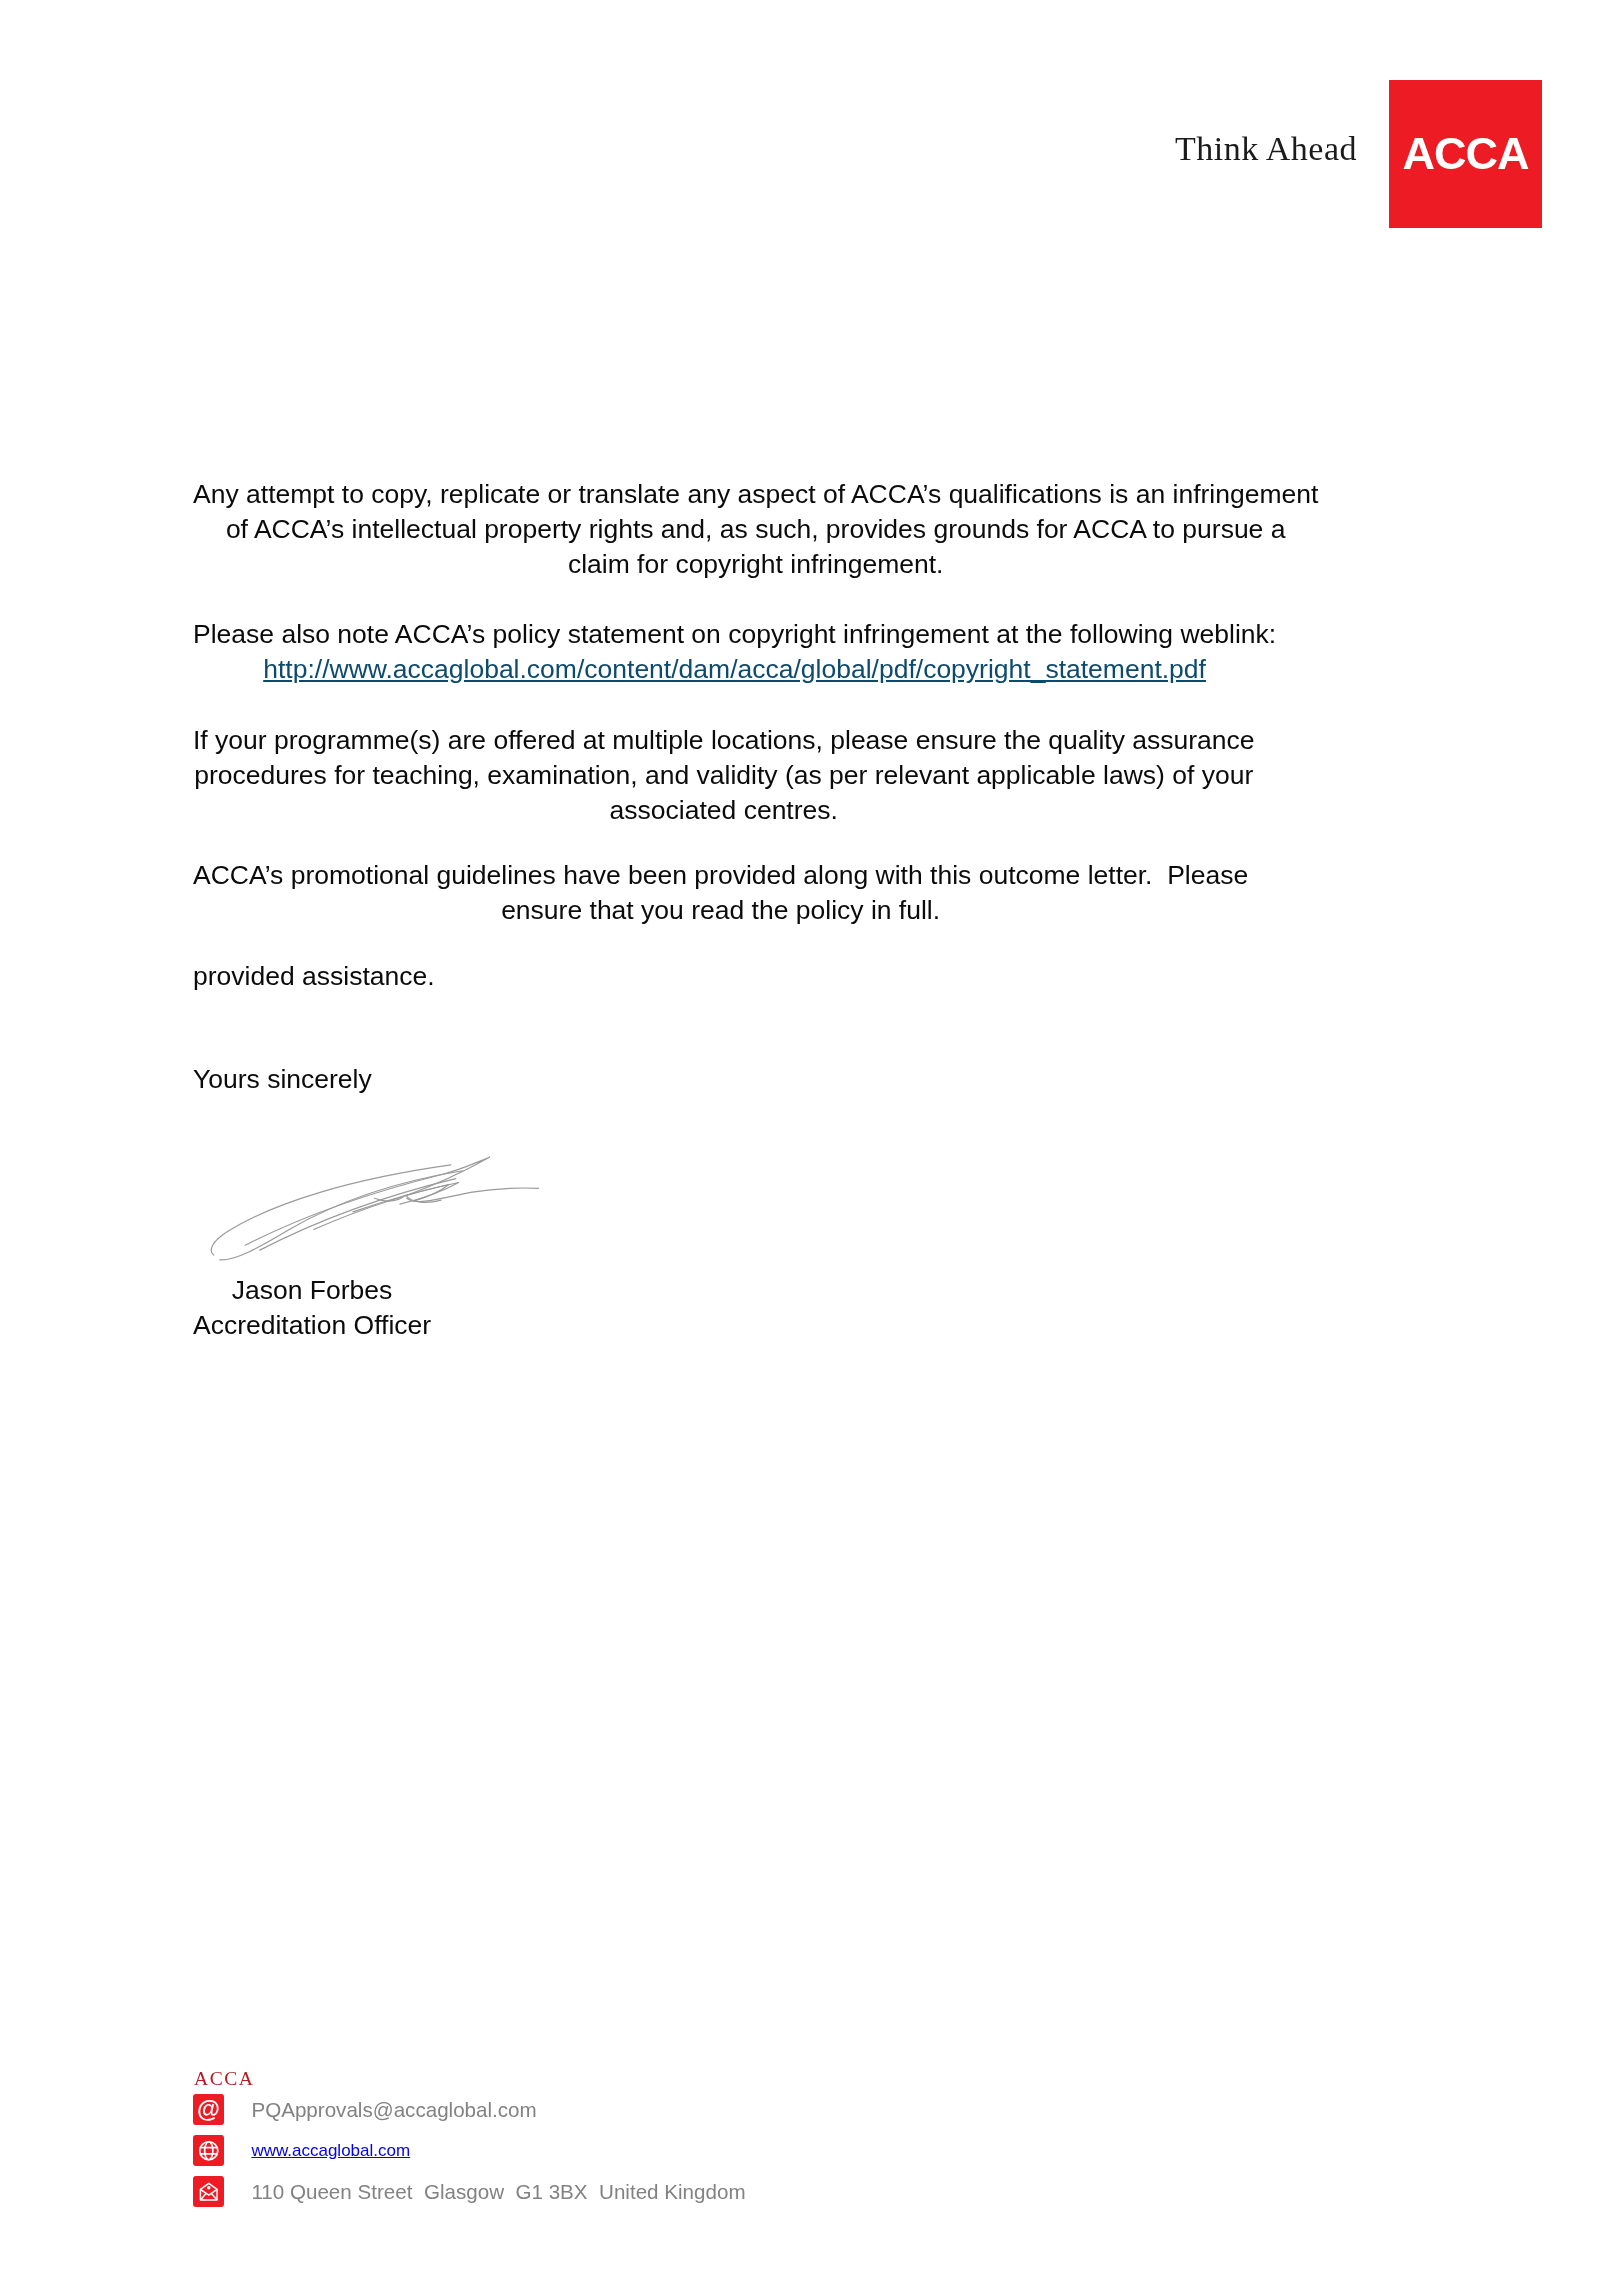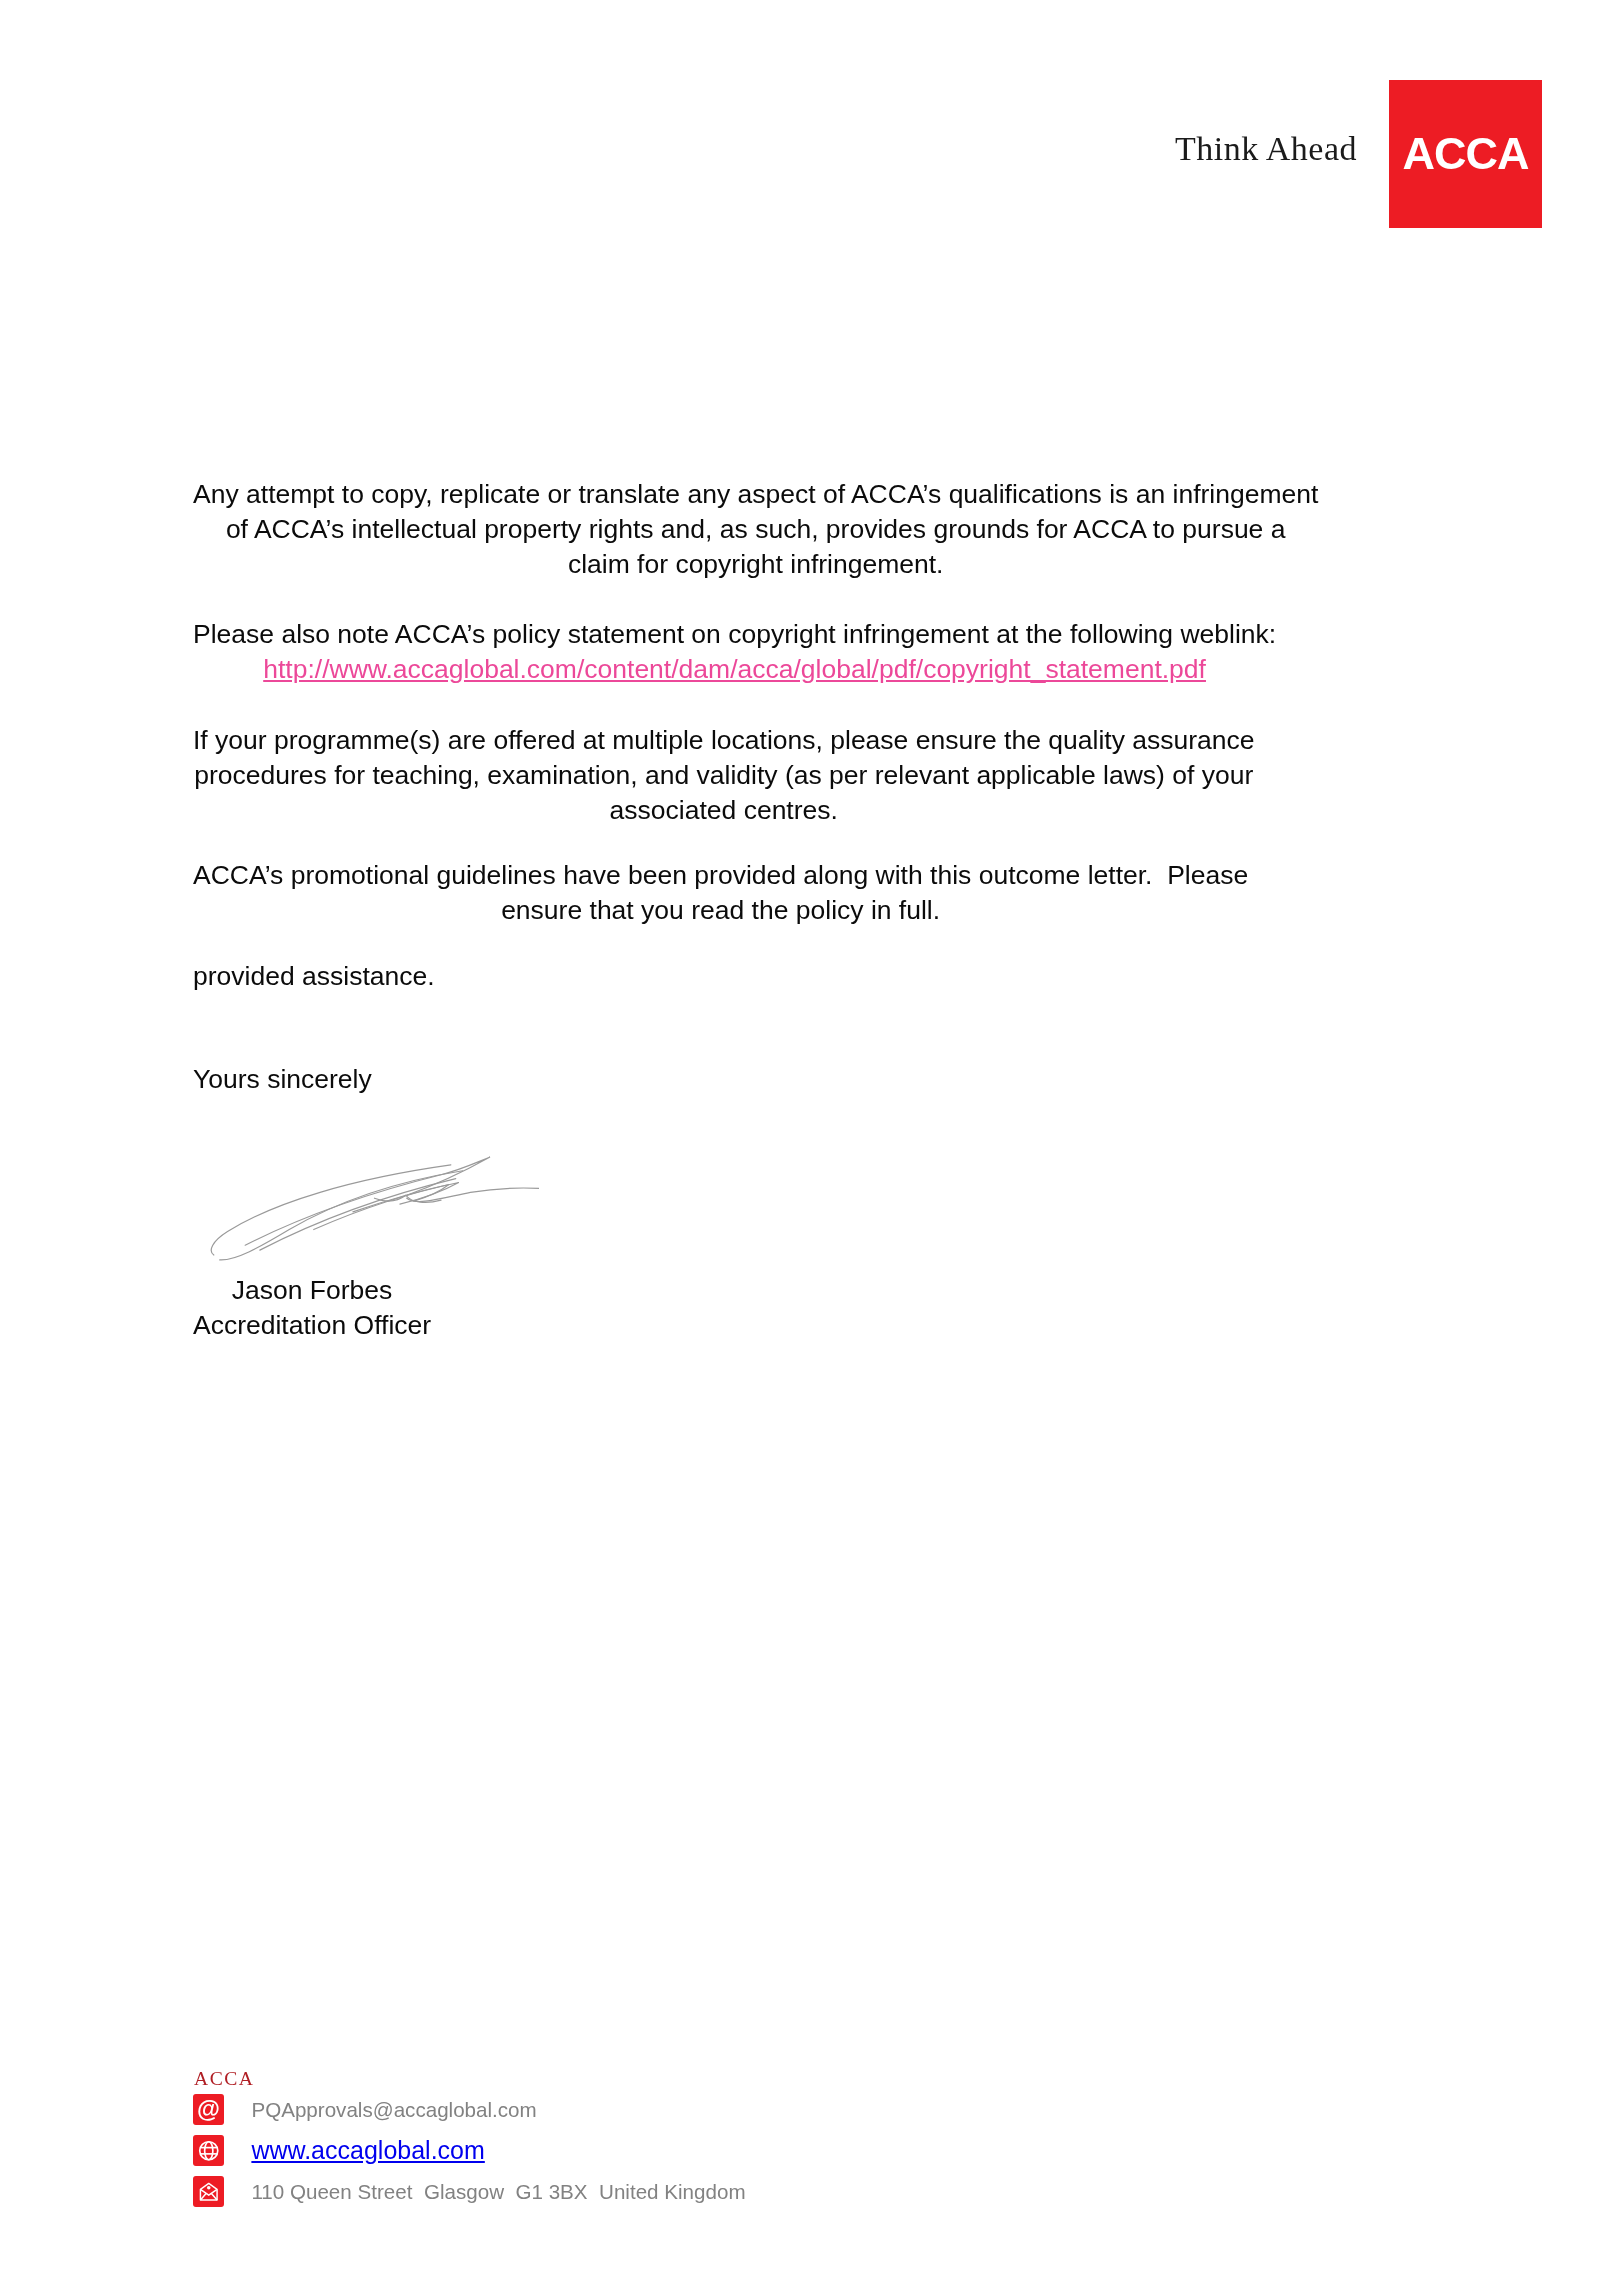--- a/index.html
+++ b/index.html
@@ -32,21 +32,21 @@
     letter-spacing: -1px;
     font-family: "Liberation Sans", sans-serif;
   }
 
   
   .para {
     position: absolute; left: 193px; margin: 0;
     font-size: 26.5px; line-height: 35px; color: #0b0b0b; text-align: center;
   }
   .line { display: block; white-space: pre; }
-  a.body-link { color: #ec4899; text-decoration: underline; }
+  a.body-link { color: #0c4a6e; text-decoration: underline; }
 
   
   .signature {
     position: absolute; left: 206px; top: 1149px;
     width: 333px; height: 118px;
   }
   .signature svg { width: 100%; height: 100%; }
 
   
   .footer-brand {
@@ -70,21 +70,21 @@
     flex: 0 0 31px;
   }
   .contact-icon.at { color: #fff; font-size: 23.5px; font-weight: 700; line-height: 1; }
   .contact-text {
     margin-left: 27.4px;
     font-size: 20.6px; color: #828282;
     white-space: pre;
   }
   a.footer-link {
     margin-left: 27.4px;
-    font-size: 25px; color: #0000EE;
+    font-size: 17px; color: #0000EE;
     text-decoration: underline; white-space: pre;
   }
 </style>
 </head>
 <body>
 
 <div class="page">
 
   <div class="tagline">Think Ahead</div>
   <div class="logo-box">

